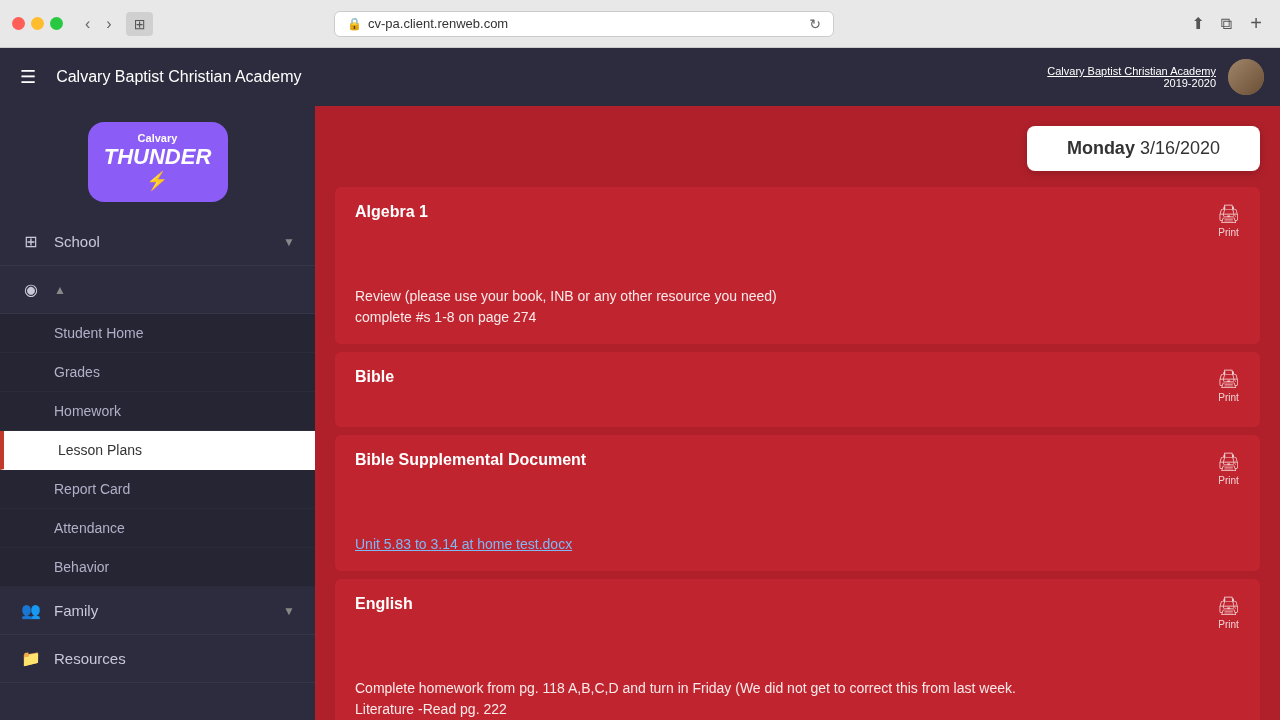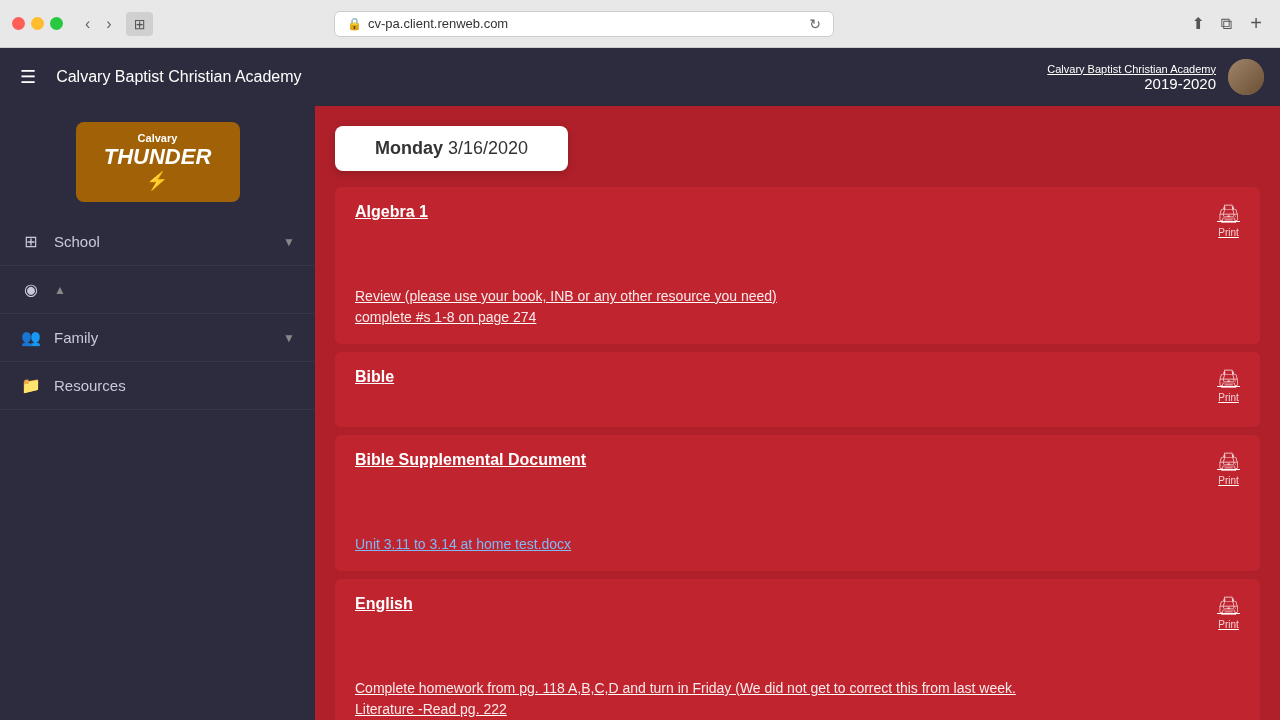--- a/index.html
+++ b/index.html
@@ -60,45 +60,45 @@
       color: white;
       font-size: 16px;
       font-weight: 500;
       flex: 1;
     }
     .school-info {
       text-align: right;
       color: white;
     }
     .school-info-name { font-size: 11px; text-decoration: underline; cursor: pointer; }
-    .school-info-year { font-size: 15px; }
+    .school-info-year { font-size: 11px; }
     .avatar {
       width: 36px; height: 36px; border-radius: 50%;
       background: #8B7355;
       display: flex; align-items: center; justify-content: center;
       color: white; font-size: 14px; overflow: hidden;
     }
     .avatar-img {
       width: 36px; height: 36px; border-radius: 50%;
       background: linear-gradient(135deg, #a0856a, #6b4f35);
     }
 
     
     .logo-area {
       padding: 16px;
       display: flex;
       justify-content: center;
       align-items: center;
       background: #2c2c3e;
     }
     .logo-box {
-      width: 164px;
+      width: 140px;
       height: 80px;
-      background: #a16207;
-      border-radius: 8px;
+      background: #8b5cf6;
+      border-radius: 16px;
       display: flex;
       align-items: center;
       justify-content: center;
       flex-direction: column;
     }
     .logo-text-top { color: white; font-size: 11px; font-weight: bold; }
     .logo-thunder { color: white; font-size: 22px; font-weight: 900; font-style: italic; }
     .logo-lightning { color: #FFD700; font-size: 18px; }
 
     
@@ -133,21 +133,21 @@
       flex: 1;
       background: #b0202a;
       overflow-y: auto;
       display: flex;
       flex-direction: column;
     }
 
     
     .date-header {
       display: flex;
-      justify-content: flex-start;
+      justify-content: flex-end;
       padding: 20px 20px 16px;
     }
     .date-pill {
       background: white;
       border-radius: 8px;
       padding: 12px 40px;
       font-size: 18px;
       color: #333;
       font-weight: 400;
       box-shadow: 0 2px 8px rgba(0,0,0,0.2);
@@ -160,21 +160,20 @@
       display: flex;
       flex-direction: column;
       gap: 8px;
     }
     .card {
       background: #c0252f;
       border-radius: 6px;
       padding: 16px 20px;
       color: white;
       position: relative;
-      text-decoration: underline;
     }
     .card-header {
       display: flex;
       justify-content: space-between;
       align-items: flex-start;
       margin-bottom: 8px;
     }
     .card-title {
       font-size: 16px;
       font-weight: 600;
@@ -301,20 +300,29 @@
           <span class="nav-icon">⊞</span>
           <span class="nav-label">School</span>
           <span class="nav-chevron">▼</span>
         </div>
 
         <div class="nav-item">
           <span class="nav-icon">◉</span>
           <span class="nav-chevron">▲</span>
         </div>
 
+        <div class="sub-nav">
+          <div class="sub-nav-item">Student Home</div>
+          <div class="sub-nav-item">Grades</div>
+          <div class="sub-nav-item">Homework</div>
+          <div class="sub-nav-item active">Lesson Plans</div>
+          <div class="sub-nav-item">Report Card</div>
+          <div class="sub-nav-item">Attendance</div>
+          <div class="sub-nav-item">Behavior</div>
+        </div>
 
         <div class="nav-item">
           <span class="nav-icon">👥</span>
           <span class="nav-label">Family</span>
           <span class="nav-chevron">▼</span>
         </div>
 
         <div class="nav-item">
           <span class="nav-icon">📁</span>
           <span class="nav-label">Resources</span>
@@ -358,21 +366,21 @@
 
         <div class="card">
           <div class="card-header">
             <span class="card-title">Bible Supplemental Document</span>
             <button class="print-btn">
               <span class="print-icon">🖨</span>
               <span>Print</span>
             </button>
           </div>
           <div class="card-body">
-            <span class="card-link">Unit 3.11 to 3.14 at home test.docx</span>
+            <span class="card-link">Unit 5.83 to 3.14 at home test.docx</span>
           </div>
         </div>
 
         <div class="card">
           <div class="card-header">
             <span class="card-title">English</span>
             <button class="print-btn">
               <span class="print-icon">🖨</span>
               <span>Print</span>
             </button>

